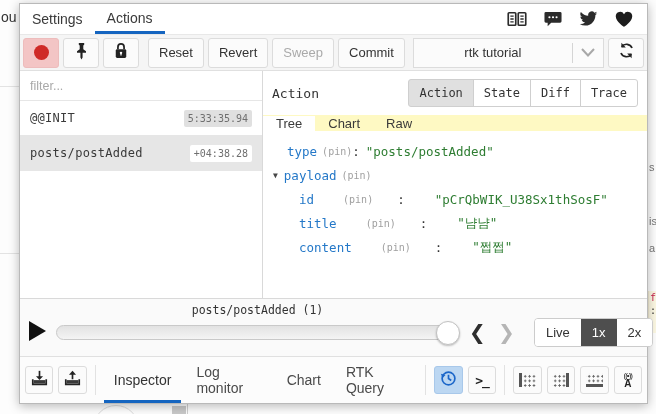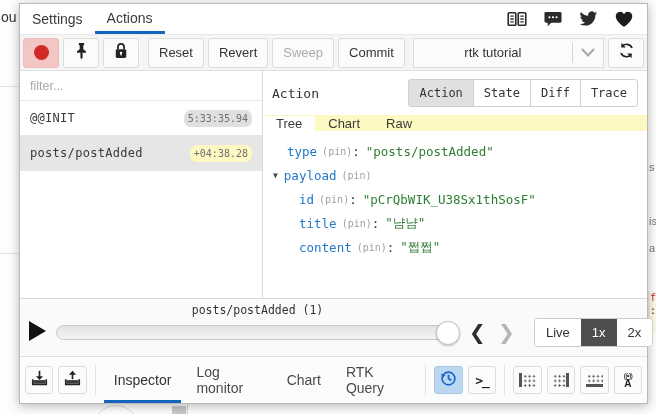--- a/index.html
+++ b/index.html
@@ -61,41 +61,41 @@
   .filter-row { height:30px; border-bottom:1px solid #e6e6e6; display:flex; align-items:center; }
   .filter-input { border:none; outline:none; width:100%; padding:0 10px; font-size:12.5px;
                   color:#333; background:transparent; font-family:"Liberation Sans",sans-serif; }
   .filter-input::placeholder { color:#a9a9a9; }
   .action-row { height:35px; border-bottom:1px solid #e6e6e6; display:flex; align-items:center;
                 justify-content:space-between; padding:0 10px; cursor:pointer;
                 font-family:"DejaVu Sans Mono", monospace; }
   .action-row.selected { background:#e6e6e6; }
   .action-name { font-size:12px; color:#3a3a3a; letter-spacing:.3px; }
   .action-time { font-size:10px; color:#6f6f6f; background:#e0e0e0; padding:3px 4px;
-                 border-radius:7px; }
-  .action-row.selected .action-time { background:#fef9c3; }
+                 border-radius:2px; }
+  .action-row.selected .action-time { background:#ffffff; }
 
   .right { flex:1; display:flex; flex-direction:column; min-width:0; }
   .rp-hdr { height:44px; flex:none; display:flex; align-items:center; padding:0 9px; }
   .rp-label { font-family:"DejaVu Sans Mono", monospace; font-size:13px; color:#333; }
   .seg { margin-left:auto; display:flex; }
   .seg-btn { font-family:"DejaVu Sans Mono", monospace; font-size:12px; color:#333;
              background:#fff; border:1px solid #cfcfcf; padding:6px 10px; margin-left:-1px;
              cursor:pointer; white-space:nowrap; }
   .seg-btn:first-child { border-radius:3px 0 0 3px; margin-left:0; }
   .seg-btn:last-child { border-radius:0 3px 3px 0; }
   .seg-btn.active { background:#e0e0e0; }
   .subtabs { height:16px; flex:none; background:#fef9c3; display:flex; align-items:center; }
   .subtab { padding:0 13px; display:flex; align-items:center; font-size:13px; color:#3a3a3a;
             cursor:pointer; }
   .subtab.active { background:#fff; }
   .tree { flex:1; background:#fff; padding:8px 0 0 0; overflow:hidden;
           font-family:"DejaVu Sans Mono", monospace; font-size:12.5px; }
   .tline { height:24px; display:flex; align-items:center; white-space:nowrap; }
-  .ind-1 { padding-left:24px; } .ind-0 { padding-left:10px; } .ind-2 { padding-left:36px; }
+  .ind-1 { padding-left:24px; } .ind-0 { padding-left:10px; } .ind-2 { padding-left:36px;gap:24px; }
   .tkey { color:#2478c8; }
   .tpin { color:#9f9f9f; font-size:10px; margin-left:5px; }
   .tsep { color:#333; }
   .tval { color:#2e7d32; margin-left:6px; }
   .arrow { color:#474747; font-size:8px; margin-right:6px; }
 
   
   .player { flex:none; height:58px; background:#fafafa; border-top:1px solid #d9d9d9;
             position:relative; }
   .player-label { position:absolute; left:36px; width:403px; top:4px; text-align:center;

